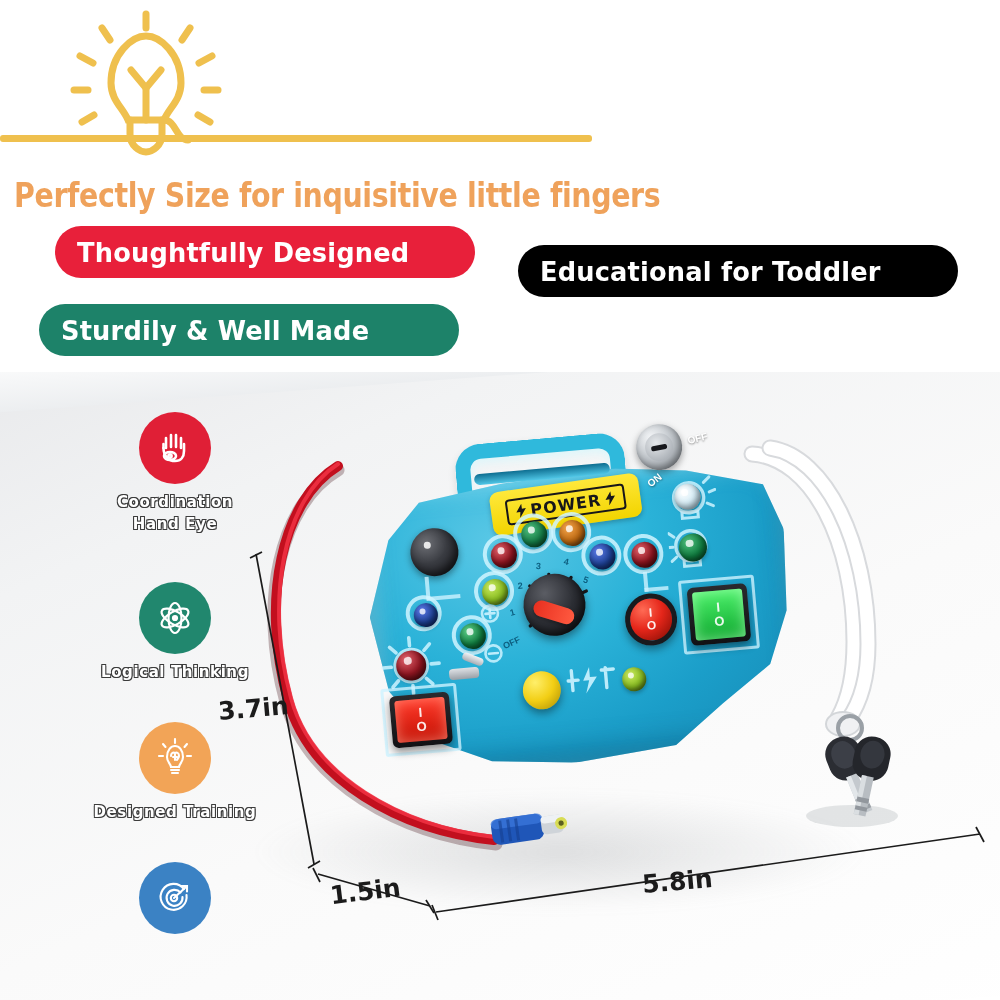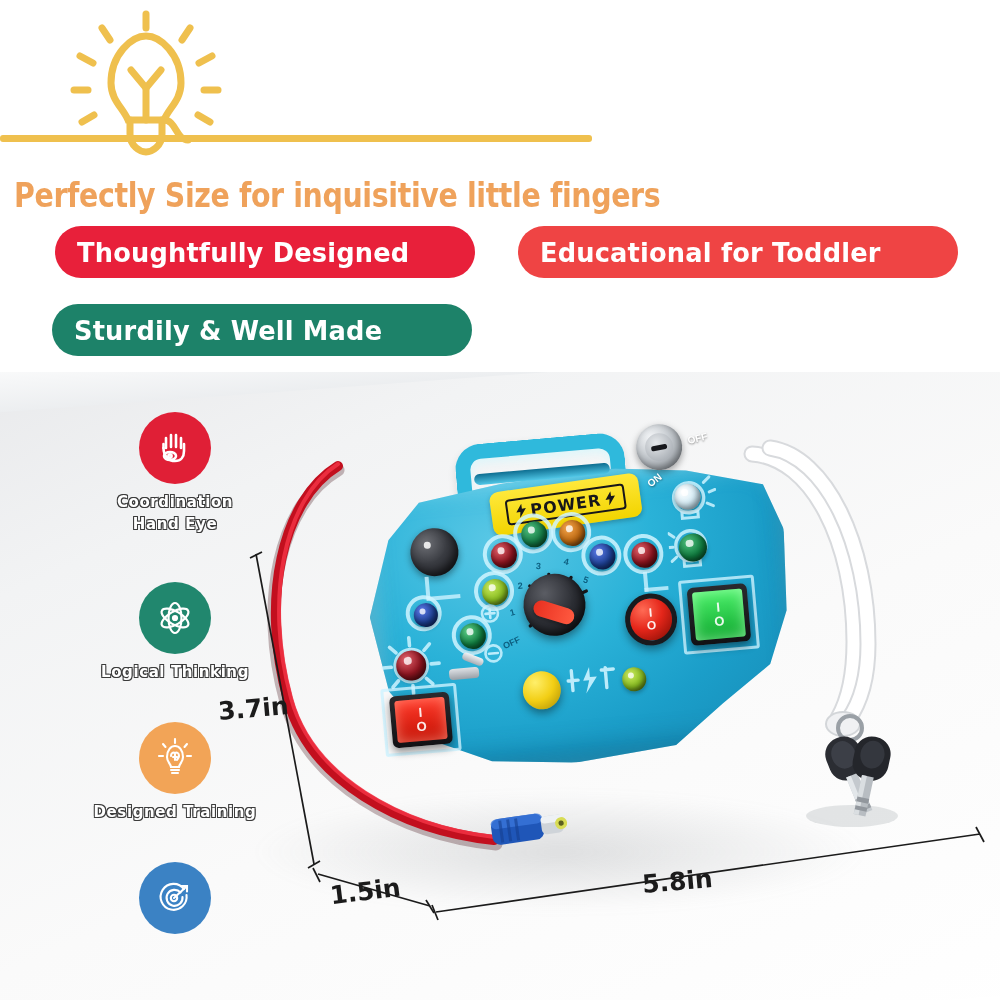--- a/index.html
+++ b/index.html
@@ -39,21 +39,21 @@
     color:#ffffff;
     font-size:27px;
     font-weight:bold;
     letter-spacing:0.2px;
     white-space:nowrap;
     font-family:"DejaVu Sans","Liberation Sans", sans-serif;
   }
   .badge span { display:block; transform:scaleX(0.95); transform-origin:left center; }
   .b-tl { left:55px;  top:0px;  width:420px; }
   .b-tr { left:518px; top:0px;  width:440px; }
-  .b-bl { left:52px;  top:78px; width:420px; }
+  .b-bl { left:39px;  top:78px; width:420px; }
   .b-br { left:518px; top:78px; width:440px; }
 
   
   .photo {
     position:absolute; left:0; top:372px; width:1000px; height:628px;
     background:#ffffff;
     overflow:hidden;
   }
   
   .platform {
@@ -309,21 +309,21 @@
   </svg>
   <div class="bulb-rule" style="background: rgb(239, 192, 78);"></div>
 </div>
 
 <div class="headline" style="color: rgb(239, 162, 91);">Perfectly Size for inquisitive little fingers</div>
 
 <div class="badges">
   <div class="badge b-tl" style="background: rgb(232, 32, 58);">
     <span>Thoughtfully Designed</span>
   </div>
-  <div class="badge b-tr" style="background: #ef4444;">
+  <div class="badge b-tr" style="background: #000000; margin-top: 19px;">
     <span>Educational for Toddler</span>
   </div>
   <div class="badge b-bl" style="background: rgb(29, 130, 105);">
     <span>Sturdily &amp; Well Made</span>
   </div>
 </div>
 
 <div class="photo">
   <div class="platform"></div>
   <div class="platform-edge"></div>

